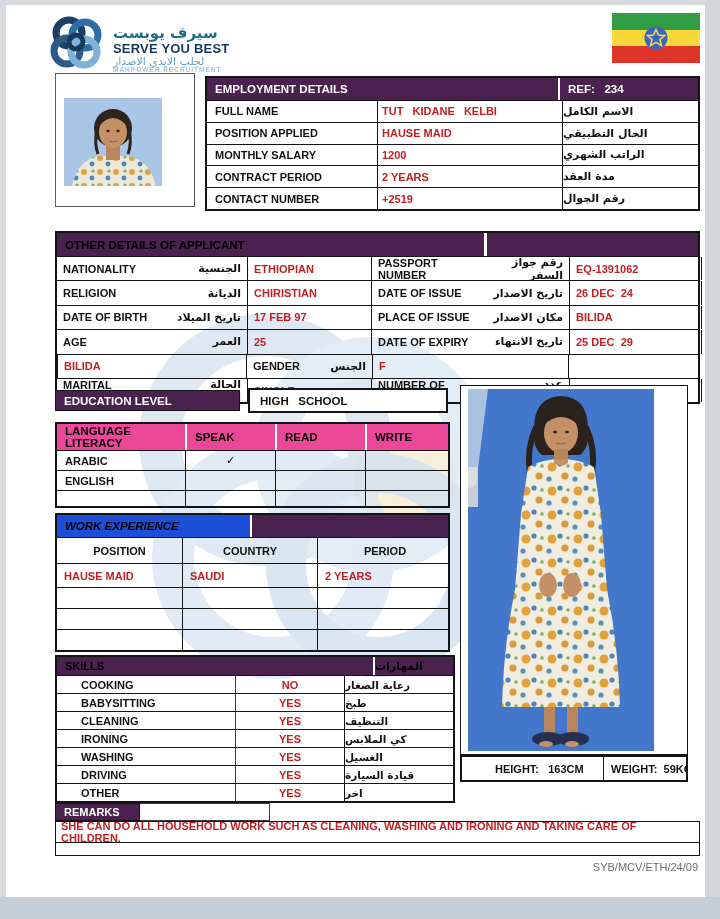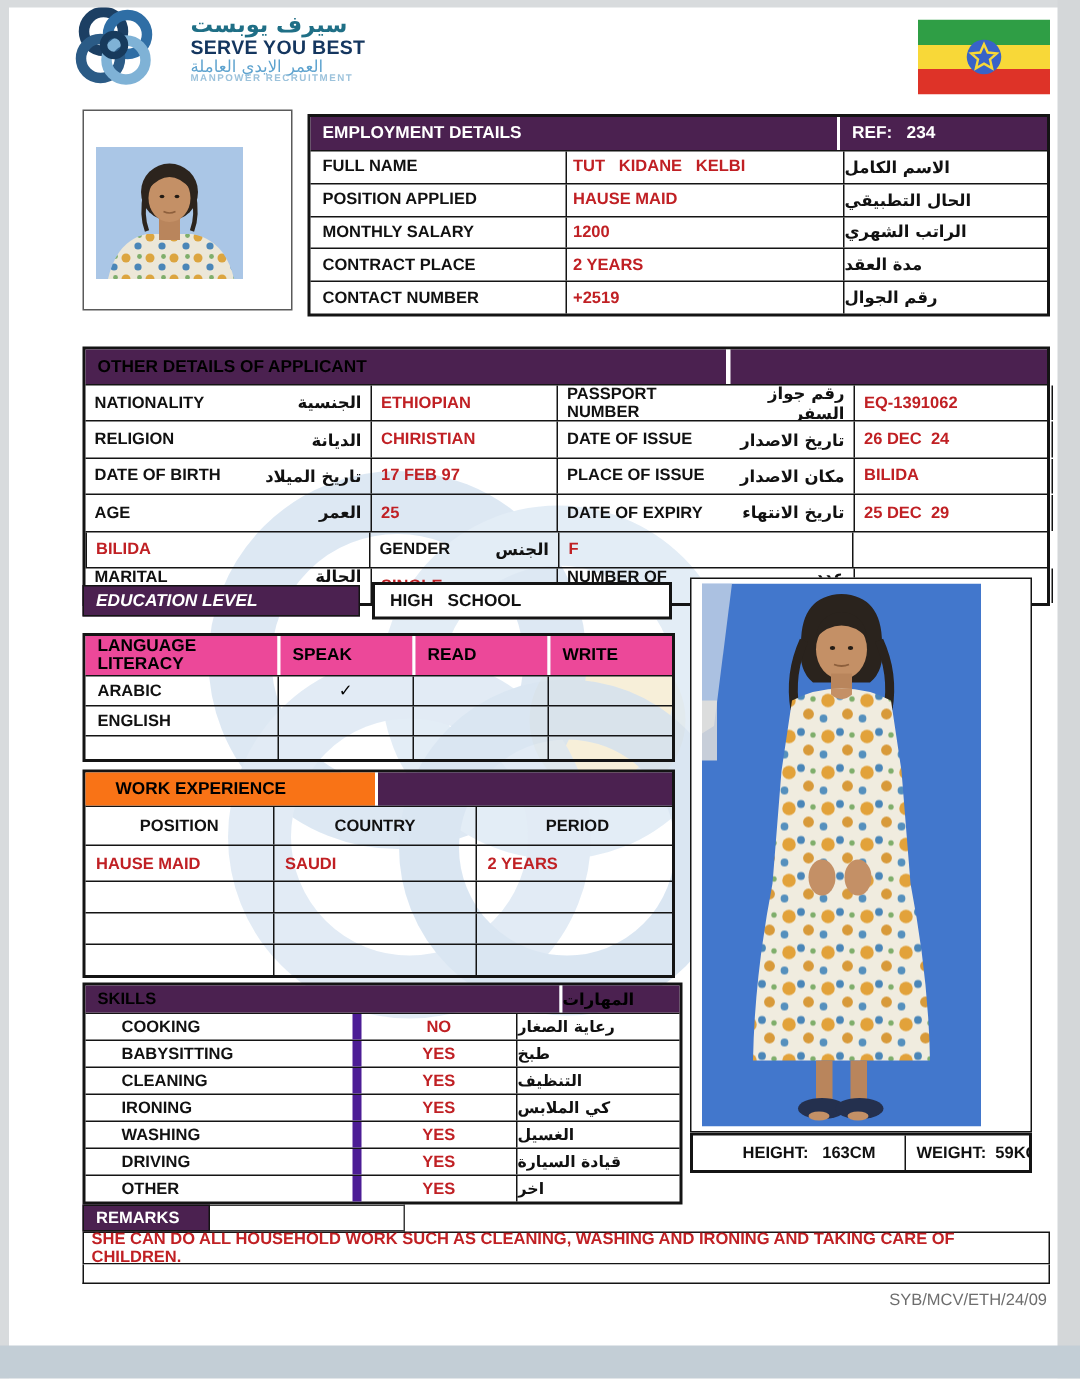--- a/index.html
+++ b/index.html
@@ -16,21 +16,21 @@
 
   .abs { position:absolute; }
   .purple { background:#4b2150; color:#fff; }
   .red { color:#c02024; }
   .pre { white-space:pre; }
 
   
   .watermark { position:absolute; left:110px; top:275px; pointer-events:none; }
 
   
-  .logo { left:46px; top:0; display:flex; gap:21px; align-items:center; }
+  .logo { left:46px; top:12px; display:flex; gap:7px; align-items:flex-end; }
   .logo-text { display:flex; flex-direction:column; align-items:flex-start; line-height:1.05; padding-top:4px; }
   .logo-ar1 { font-family:"DejaVu Sans",sans-serif; font-size:15px; font-weight:bold; color:#1f6f86; }
   .logo-en1 { font-size:13px; font-weight:bold; color:#14365f; letter-spacing:.2px; }
   .logo-ar2 { font-family:"DejaVu Sans",sans-serif; font-size:11px; color:#5ea3cf; }
   .logo-en2 { font-size:6.5px; color:#9dc3dc; letter-spacing:1px; font-weight:bold; }
 
   
   .flag { left:612px; top:13px; }
 
   
@@ -60,54 +60,54 @@
   .oth .hdr { height:23px; }
   .oth-h1 { width:427px; height:100%; display:flex; align-items:center; padding-left:8px; background:#4b2150; }
   .oth-hgap { width:3px; height:100%; background:#fff; }
   .oth-h2 { flex:1; height:100%; background:#4b2150; }
   .oth-row { display:grid; grid-template-columns:190px 125px 197px 133px; height:24.4px; border-top:1px solid #141414; }
   .oth-lblcell { display:flex; align-items:center; justify-content:space-between; padding:0 6px; }
   .oth-row .val { border-left:1px solid #141414; border-right:1px solid #141414; padding-left:6px; }
   .oth-row .valr { border-left:1px solid #141414; padding-left:6px; }
 
   
-  .edu-bar { left:55px; top:390px; width:185px; height:21px; display:flex; align-items:center; padding-left:8px; font-size:11.5px; font-weight:bold; border:1px solid #141414;font-style:italic; }
+  .edu-bar { left:55px; top:390px; width:185px; height:21px; display:flex; align-items:center; padding-left:8px; font-size:11.5px; font-weight:bold; border:1px solid #141414; }
   .edu-box { left:248px; top:388px; width:200px; height:25px; border:2px solid #141414; background:#fff; display:flex; align-items:center; padding-left:10px; font-size:11.5px; font-weight:bold; color:#111; }
 
   
   .lang { left:55px; top:422px; width:395px; }
   .lang .hdr { height:26px; }
   .lang-h { height:100%; display:flex; align-items:center; padding-left:8px; background:#ec4899; }
   .lang-hgap { width:2px; height:100%; background:#fff; }
   .lang-row { display:grid; grid-template-columns:128px 90px 90px 83px; border-top:1px solid #141414; }
   .lang-row .cell { padding-left:8px; }
   .lang-row .mid { border-left:1px solid #141414; justify-content:center; padding-left:0; }
 
   
   .work { left:55px; top:513px; width:395px; }
   .work .hdr { height:22px; }
-  .work-h1 { width:193px; height:100%; display:flex; align-items:center; padding-left:20px; background:#f97316; }
+  .work-h1 { width:193px; height:100%; display:flex; align-items:center; padding-left:8px; background:#1d4ed8;font-style:italic; }
   .work-hgap { width:2px; height:100%; background:#fff; }
   .work-h2 { flex:1; height:100%; background:#4b2150; }
   .work-cols { display:grid; grid-template-columns:125px 135px 135px; height:26px; border-top:1px solid #141414; }
   .work-cols .cell { justify-content:center; font-weight:bold; color:#111; }
   .work-row { display:grid; grid-template-columns:125px 135px 135px; border-top:1px solid #141414; }
   .work-row .cell { padding-left:7px; }
   .work .c2 { border-left:1px solid #141414; }
   .work .c3 { border-left:1px solid #141414; }
 
   
   .skl { left:55px; top:655px; width:400px; }
   .skl .hdr { height:18px; font-size:11px; }
   .skl-h1 { width:316px; height:100%; display:flex; align-items:center; padding-left:8px; background:#4b2150; }
   .skl-hgap { width:2px; height:100%; background:#fff; }
   .skl-h2 { flex:1; height:100%; background:#4b2150; display:flex; align-items:center; justify-content:flex-end; padding-right:8px; font-family:"DejaVu Sans",sans-serif; }
   .skl-row { display:grid; grid-template-columns:153px 135px 108px; height:18px; border-top:1px solid #141414; }
   .skl-row .lbl { padding-left:24px; }
-  .skl-row .val { border-left:6px solid #4c1d95; border-right:1px solid #141414; justify-content:center;margin-left:25px; }
+  .skl-row .val { border-left:1px solid #4c1d95; border-right:1px solid #141414; justify-content:center;margin-left:25px; }
   .skl-row .ar { justify-content:flex-end; padding-right:8px; font-size:10.5px; }
 
   
   .photo-box { left:460px; top:385px; width:228px; height:370px; border:1.5px solid #141414; background:#fff; }
   .photo-lg { position:absolute; left:7px; top:3px; }
   .hw { left:460px; top:755px; width:228px; height:27px; border:2px solid #141414; display:flex; background:#fff; }
   .hw .cell { font-weight:bold; color:#111; padding-left:7px; font-size:11px; }
   .hw-h { width:115px;margin-left:26px; }
   .hw-w { flex:1; border-left:1.5px solid #141414; }
 
@@ -140,21 +140,21 @@
         <circle cx="23" cy="21" r="13" stroke="#1c3f63" stroke-width="7"></circle>
         <circle cx="39" cy="23" r="13" stroke="#2f6ea5" stroke-width="7"></circle>
         <circle cx="21" cy="39" r="13" stroke="#2b5b86" stroke-width="7"></circle>
         <circle cx="38" cy="40" r="13" stroke="#7fb2d6" stroke-width="7"></circle>
         <circle cx="30" cy="30" r="7" stroke="#173a5c" stroke-width="5"></circle>
       </g>
     </svg>
     <div class="logo-text">
       <span class="logo-ar1" dir="rtl">سيرف يوبست</span>
       <span class="logo-en1">SERVE YOU BEST</span>
-      <span class="logo-ar2" dir="rtl">العمر الايدي العاملة</span>
+      <span class="logo-ar2" dir="rtl">لجلب الايدي الاصدار</span>
       <span class="logo-en2">MANPOWER RECRUITMENT</span>
     </div>
   </div>
 
   <svg class="abs flag" width="88" height="50" viewBox="0 0 88 50">
     <rect x="0" y="0" width="88" height="17" fill="#2f9e45"></rect>
     <rect x="0" y="17" width="88" height="16" fill="#f8d838"></rect>
     <rect x="0" y="33" width="88" height="17" fill="#de3328"></rect>
     <circle cx="44" cy="25" r="11.5" fill="#3863c8"></circle>
     <polygon fill="none" stroke="#f8d838" stroke-width="1.6" points="44,16.5 46.5,22 52.5,22.6 48,26.6 49.4,32.6 44,29.4 38.6,32.6 40,26.6 35.5,22.6 41.5,22"></polygon>
@@ -198,21 +198,21 @@
       <div class="cell lbl">POSITION APPLIED</div>
       <div class="cell val">HAUSE MAID</div>
       <div class="cell ar" dir="rtl">الحال التطبيقي</div>
     </div>
     <div class="emp-row">
       <div class="cell lbl">MONTHLY SALARY</div>
       <div class="cell val">1200</div>
       <div class="cell ar" dir="rtl">الراتب الشهري</div>
     </div>
     <div class="emp-row">
-      <div class="cell lbl">CONTRACT PLACE</div>
+      <div class="cell lbl">CONTRACT PERIOD</div>
       <div class="cell val">2 YEARS</div>
       <div class="cell ar" dir="rtl">مدة العقد</div>
     </div>
     <div class="emp-row">
       <div class="cell lbl">CONTACT NUMBER</div>
       <div class="cell val">+2519</div>
       <div class="cell ar" dir="rtl">رقم الجوال</div>
     </div>
   </div>
 

